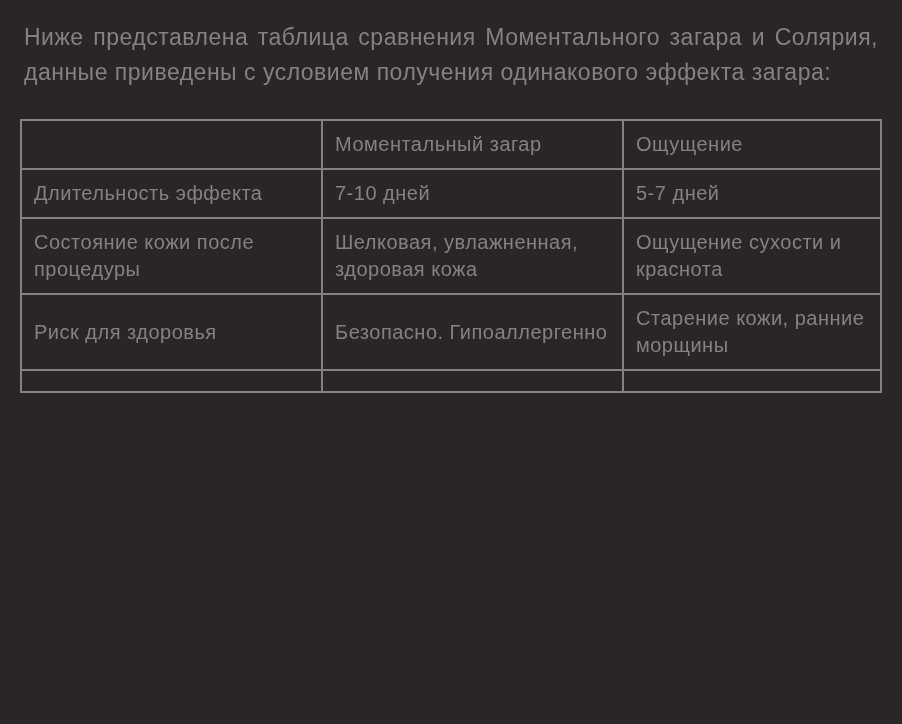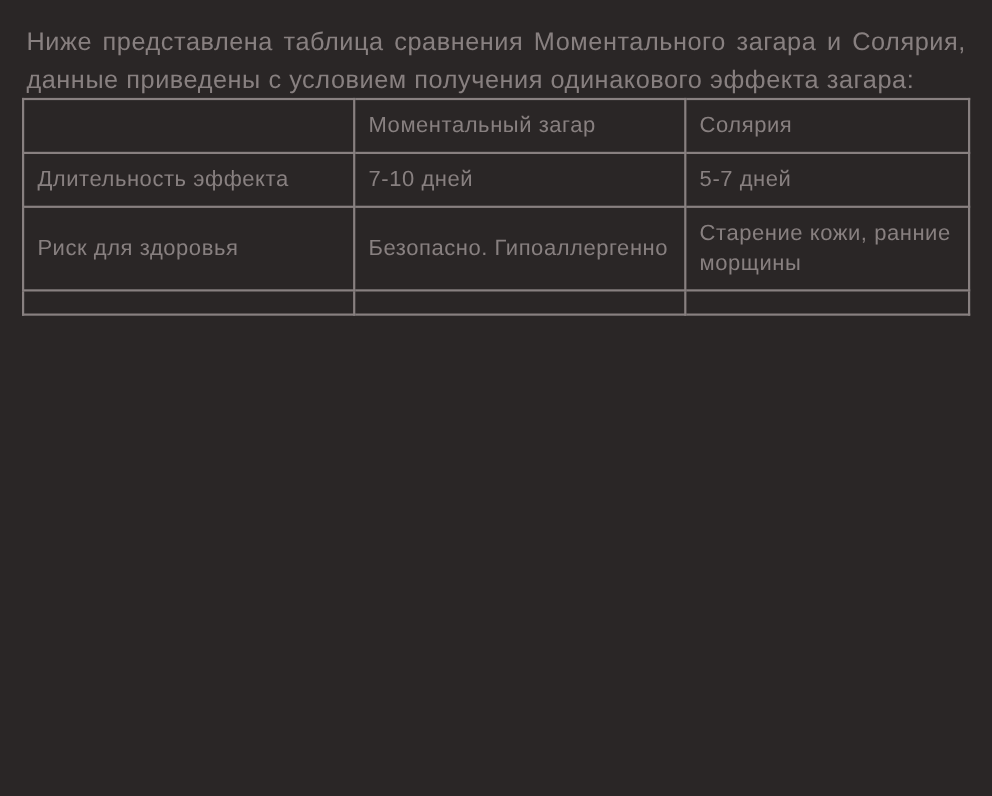--- a/index.html
+++ b/index.html
@@ -13,20 +13,21 @@
       height: 724px;
       padding: 20px 20px 0 20px;
       font-family: Arial, Helvetica, sans-serif;
       color: #888080;
       overflow: hidden;
       letter-spacing: 0.5px;
     }
     .intro {
       font-size: 23px;
       line-height: 1.5;
+      margin-bottom: 30px;
       text-align: justify;
       text-justify: inter-word;
       padding: 0 4px;
     }
     table {
       border-collapse: collapse;
       width: 100%;
       table-layout: fixed;
     }
     th, td {
@@ -50,28 +51,33 @@
 <table>
   <colgroup>
     <col class="c1">
     <col class="c2">
     <col class="c3">
   </colgroup>
   <thead>
     <tr>
       <th></th>
       <th>Моментальный загар</th>
-      <th>Солярия</th>
+      <th>Ощущение</th>
     </tr>
   </thead>
   <tbody>
     <tr>
       <td>Длительность эффекта</td>
       <td>7-10 дней</td>
       <td>5-7 дней</td>
+    </tr>
+    <tr>
+      <td>Состояние кожи после процедуры</td>
+      <td>Шелковая, увлажненная, здоровая кожа</td>
+      <td>Ощущение сухости и краснота</td>
     </tr>
     <tr>
       <td>Риск для здоровья</td>
       <td>Безопасно. Гипоаллергенно</td>
       <td>Старение кожи, ранние морщины</td>
     </tr>
     <tr>
       <td></td>
       <td></td>
       <td></td>

